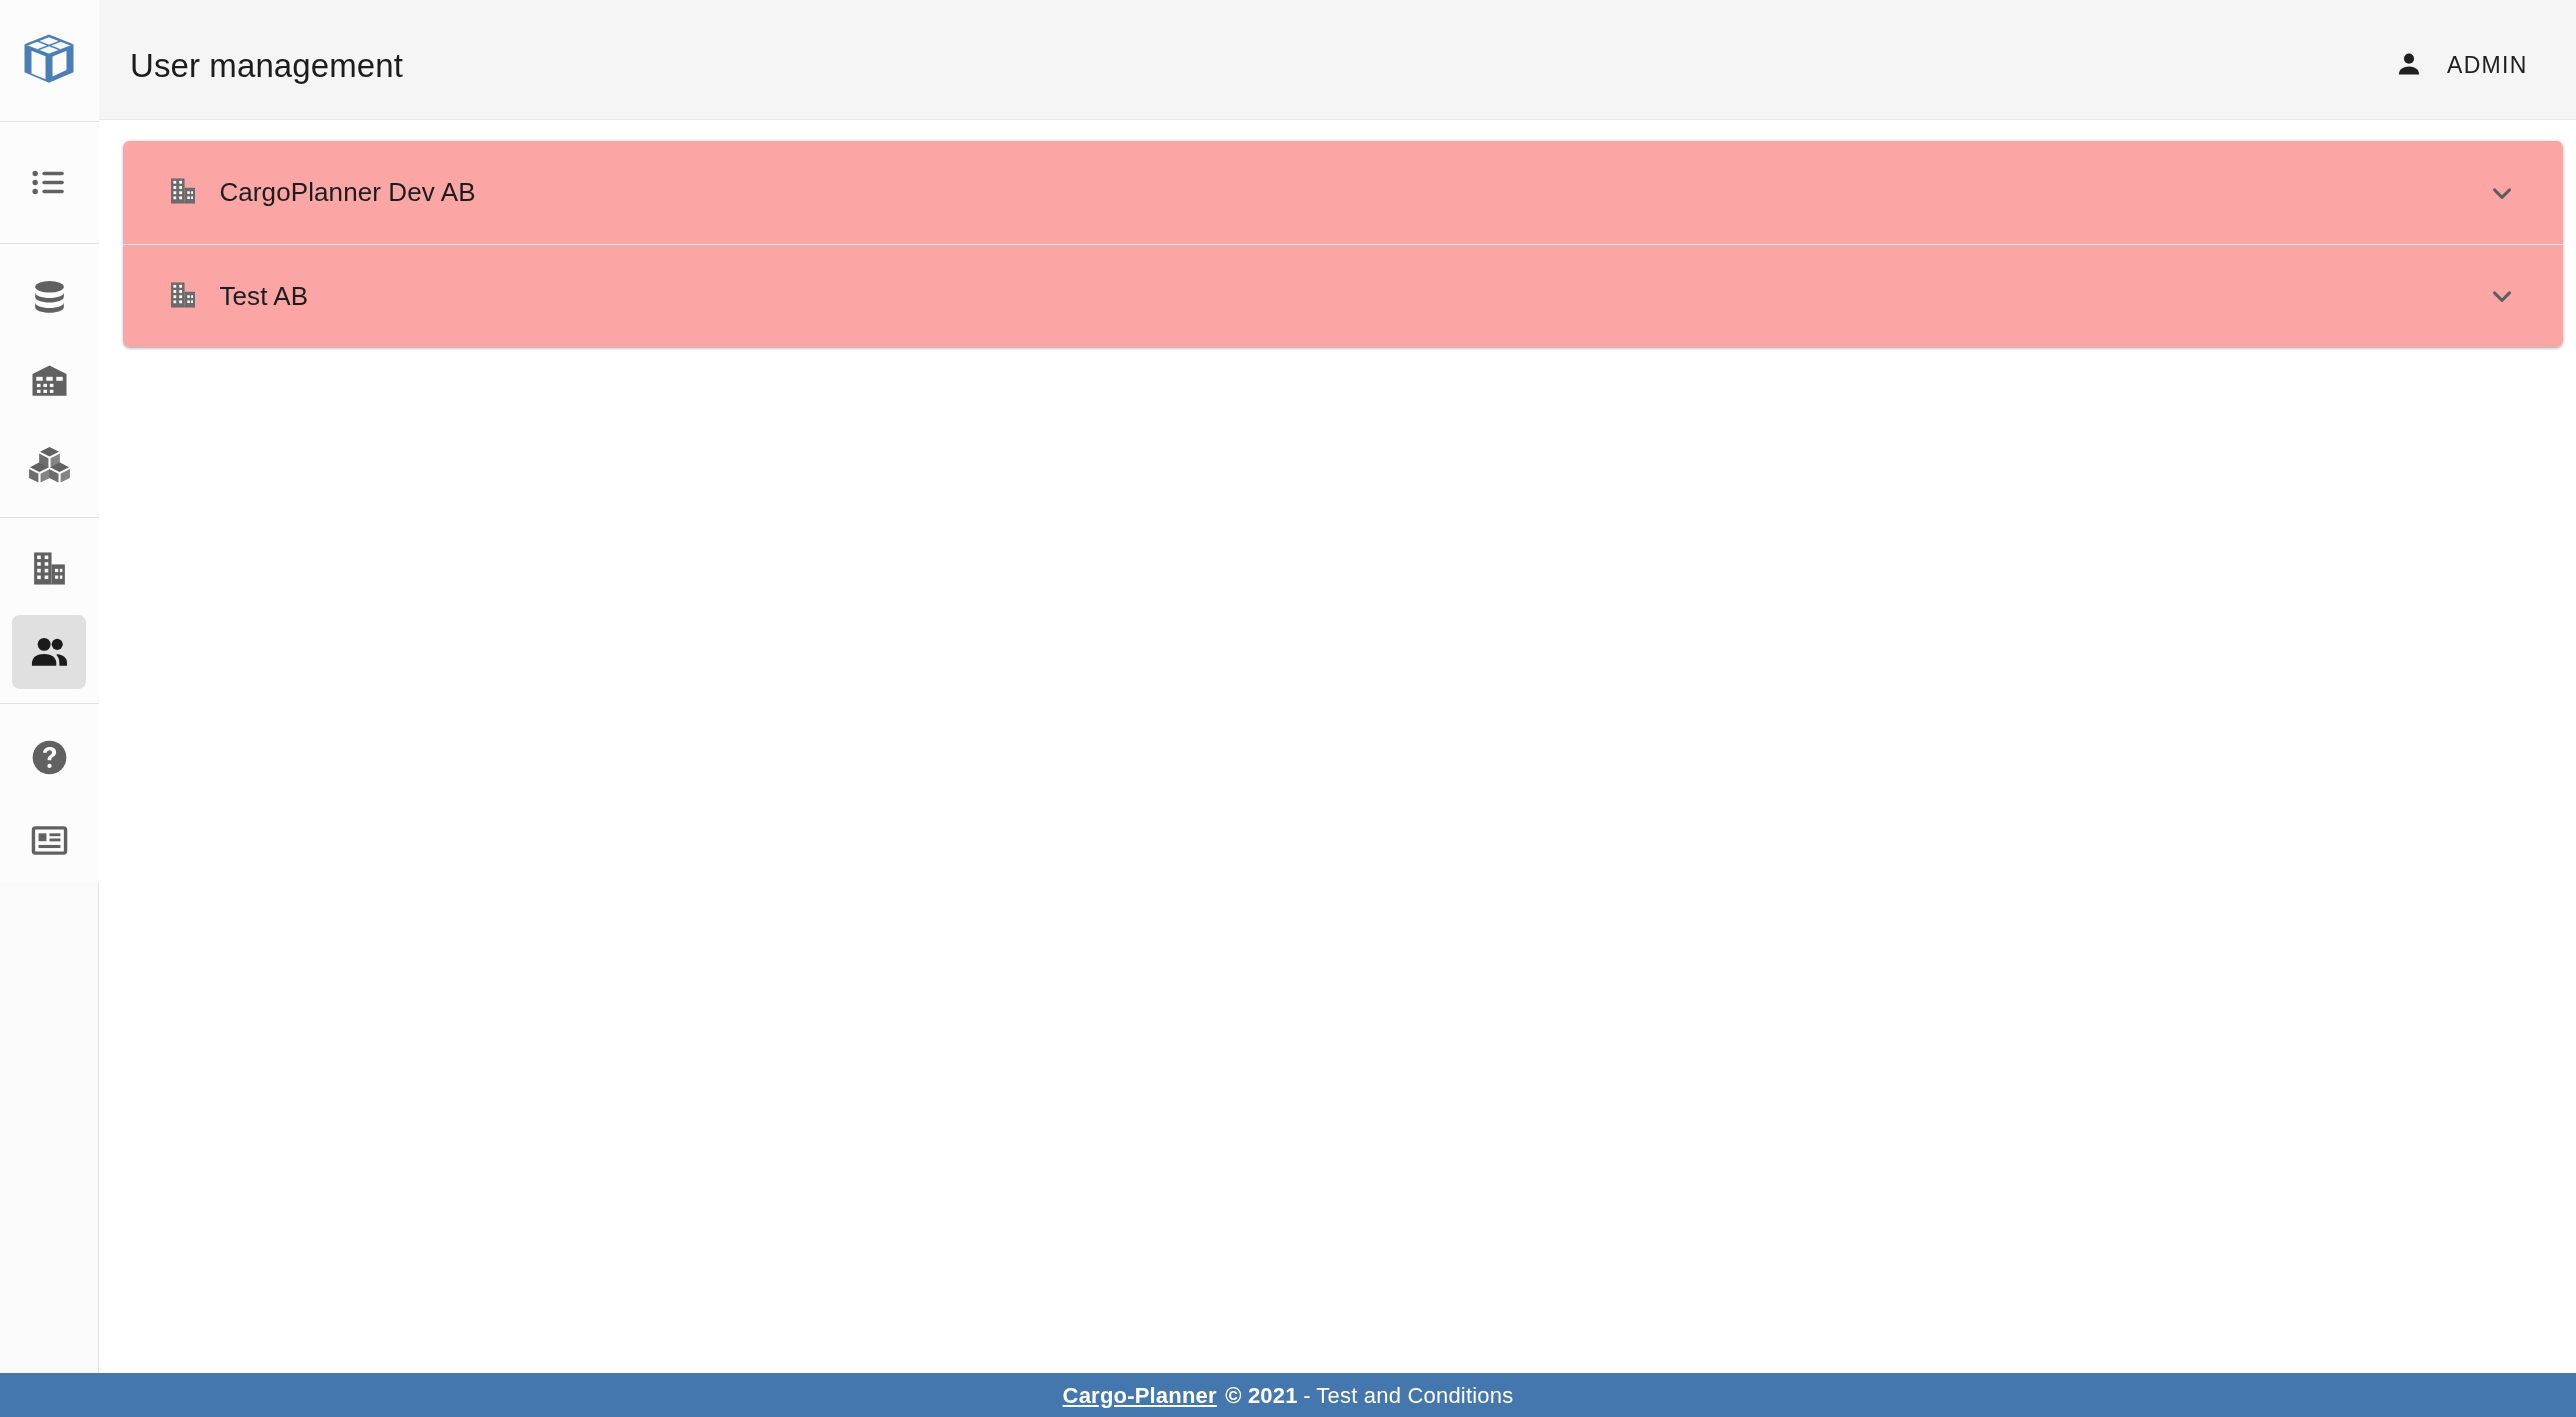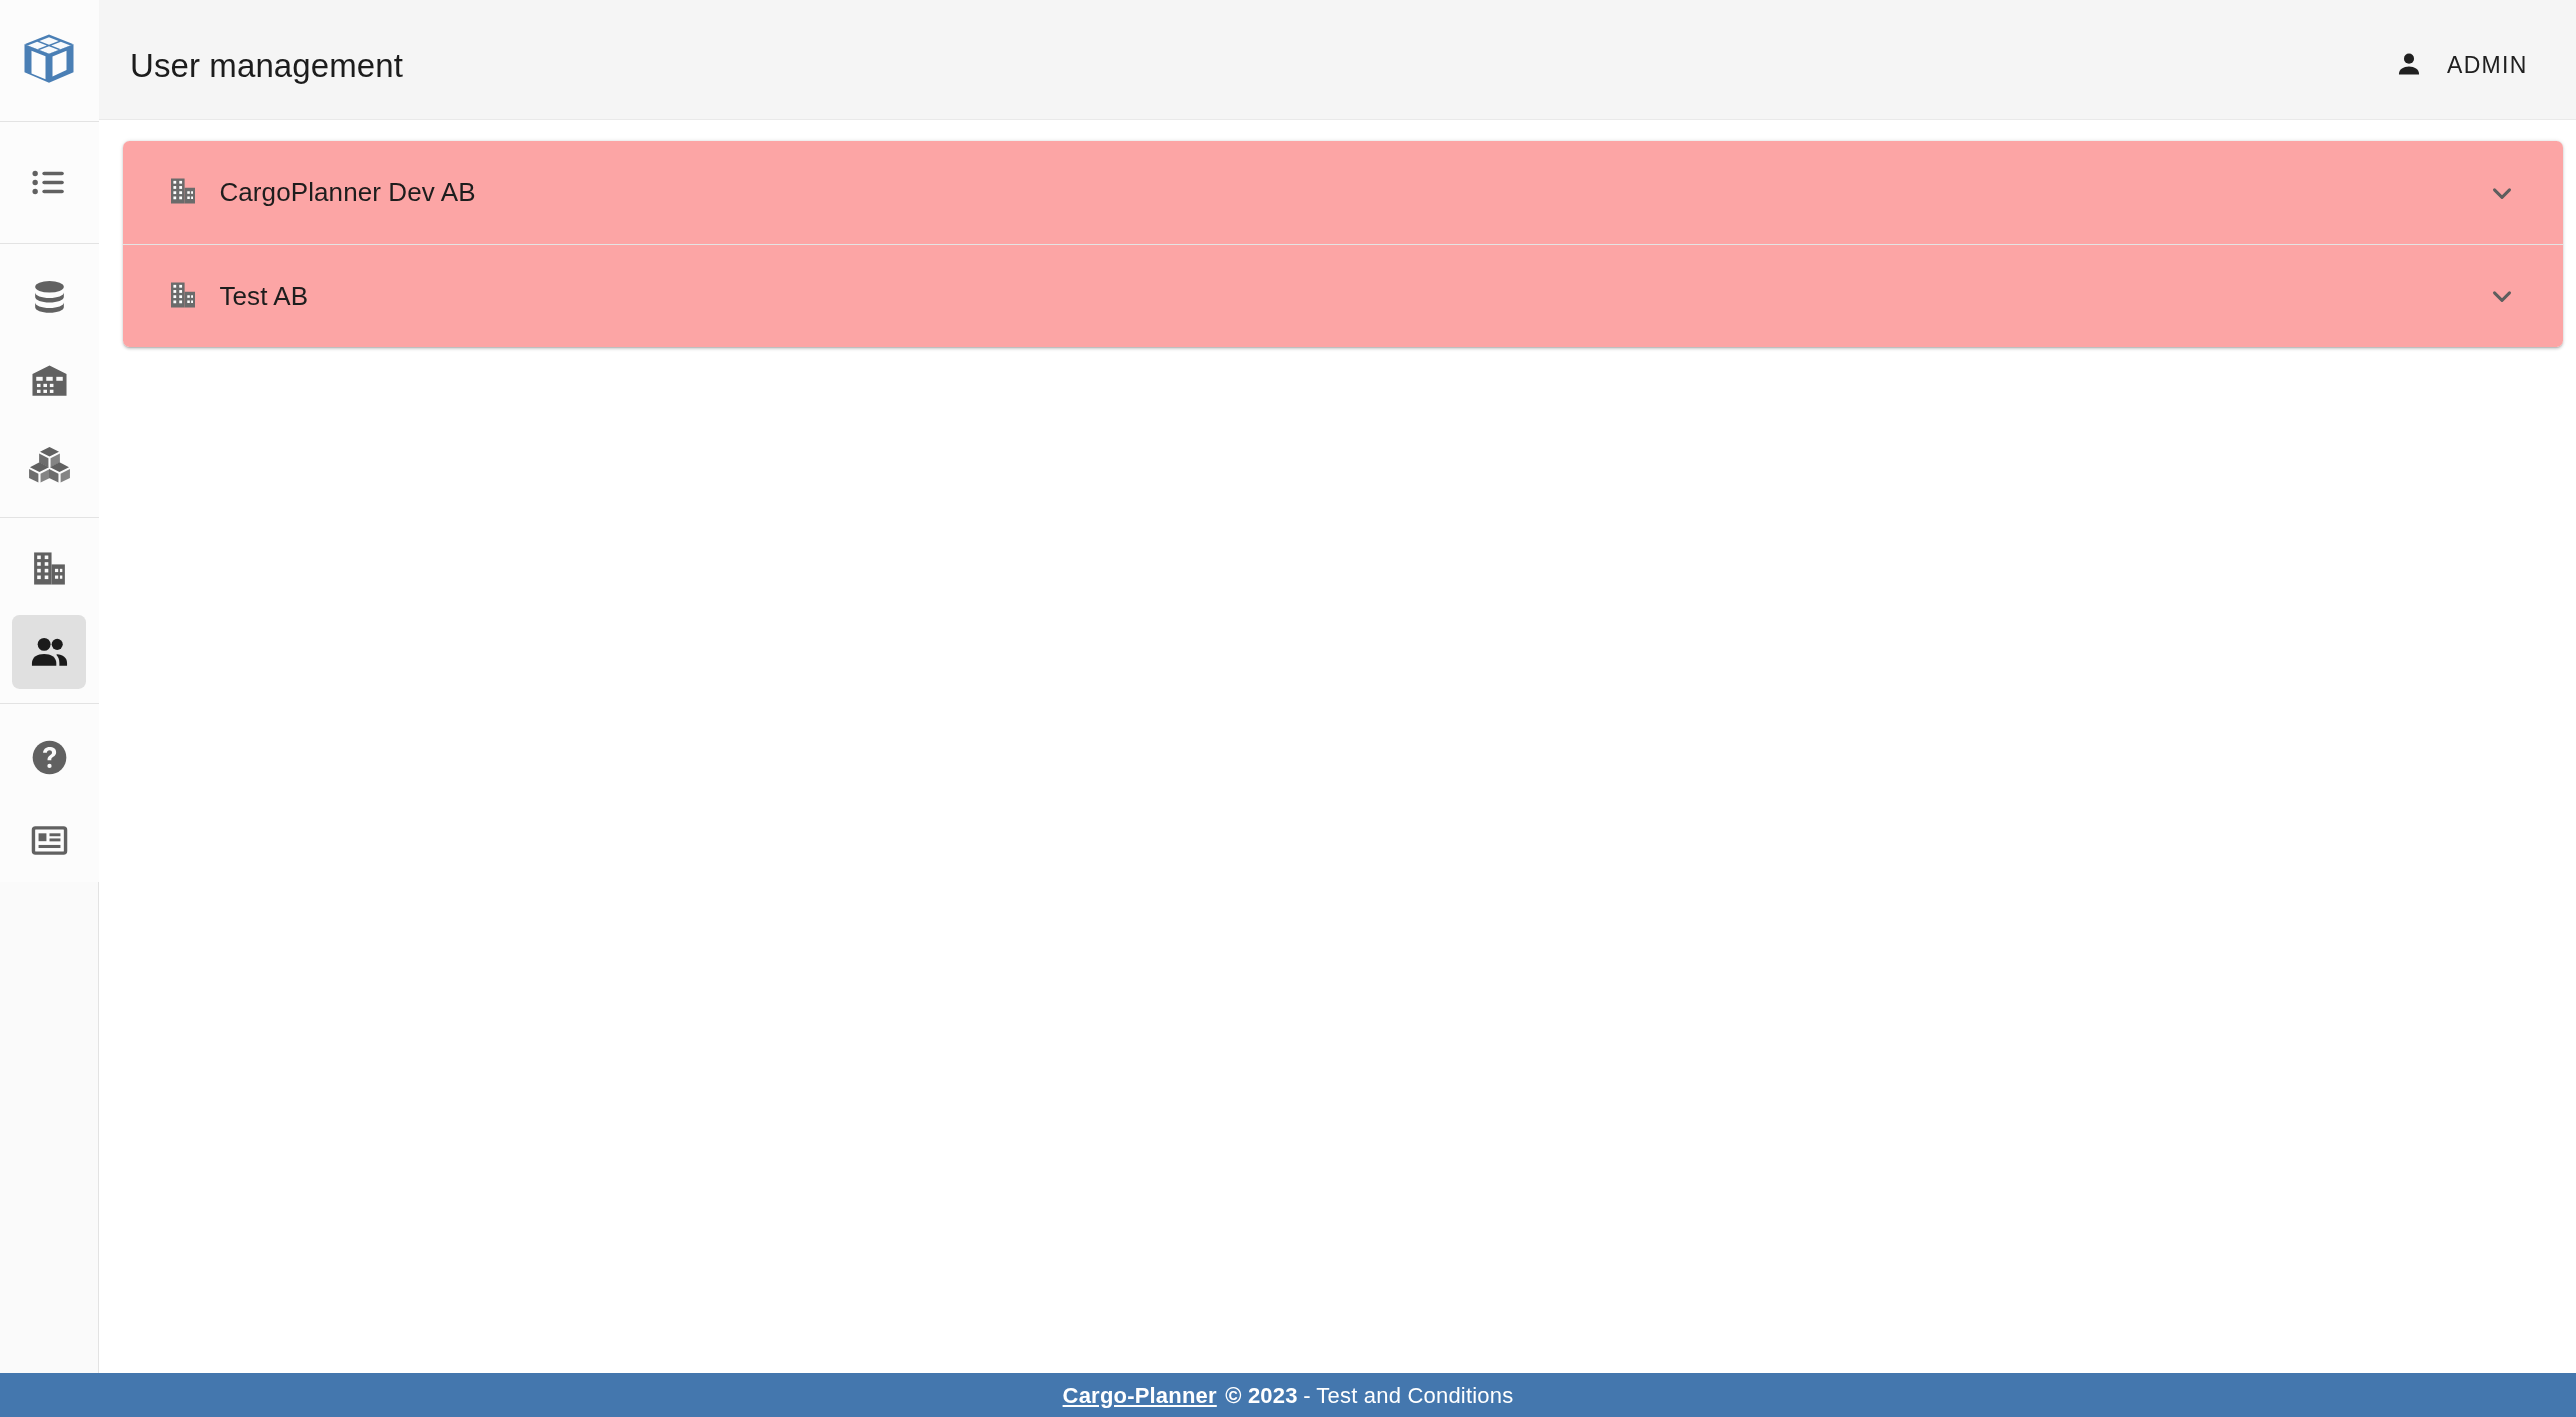--- a/index.html
+++ b/index.html
@@ -435,20 +435,20 @@
         </span>
       </div>
 
     </section>
 
   </main>
 
   <footer id="footer">
     <div class="foot-inner">
       <span class="brand-link">Cargo-Planner</span>
-      <span class="copy">© 2023</span>
+      <span class="copy">© 2021</span>
       <span class="sep">-</span>
       <span class="terms">Test and Conditions</span>
     </div>
   </footer>
 
 </div>
 
 
 </body></html>

